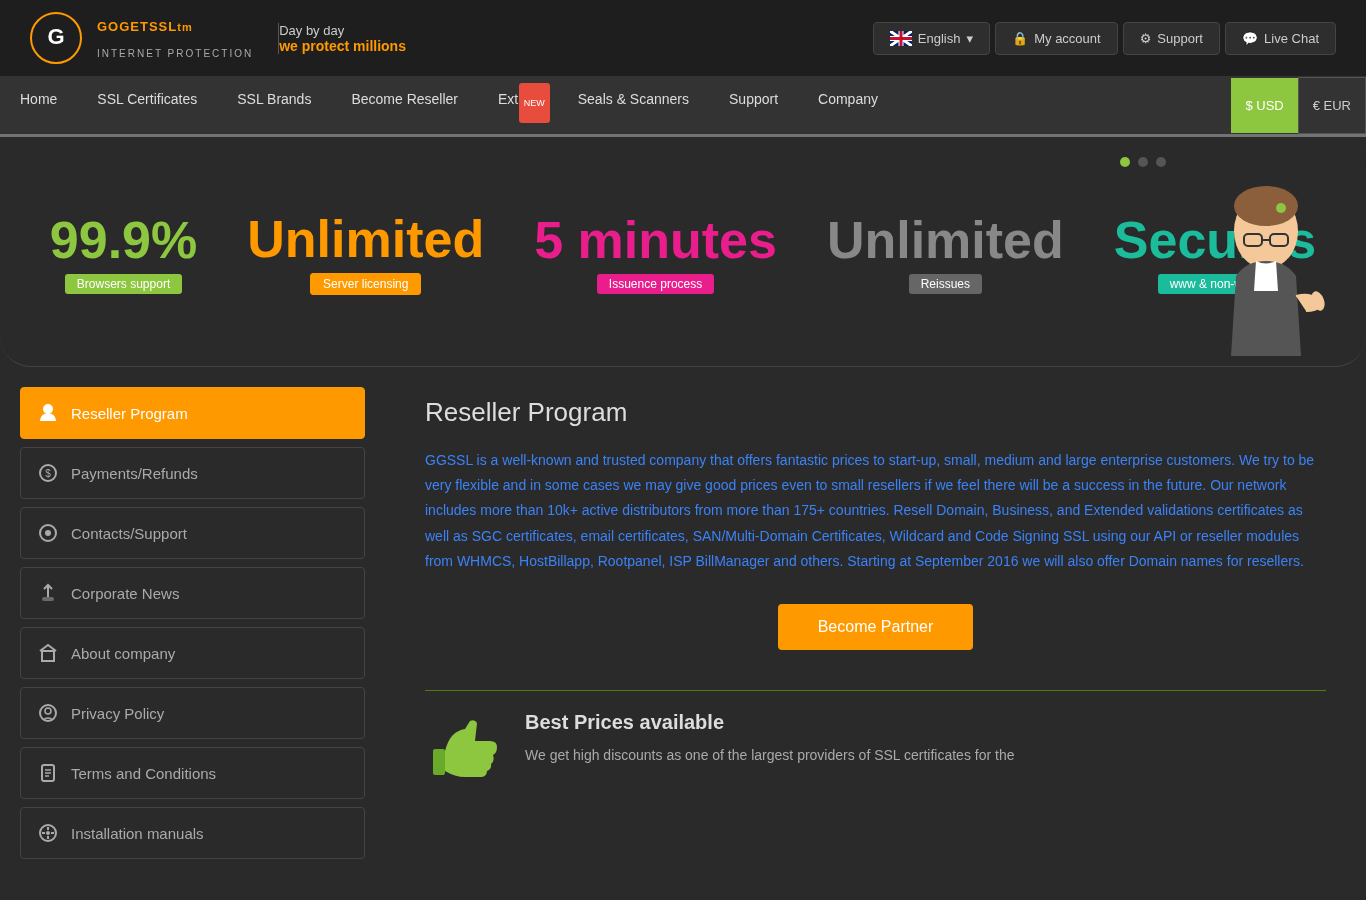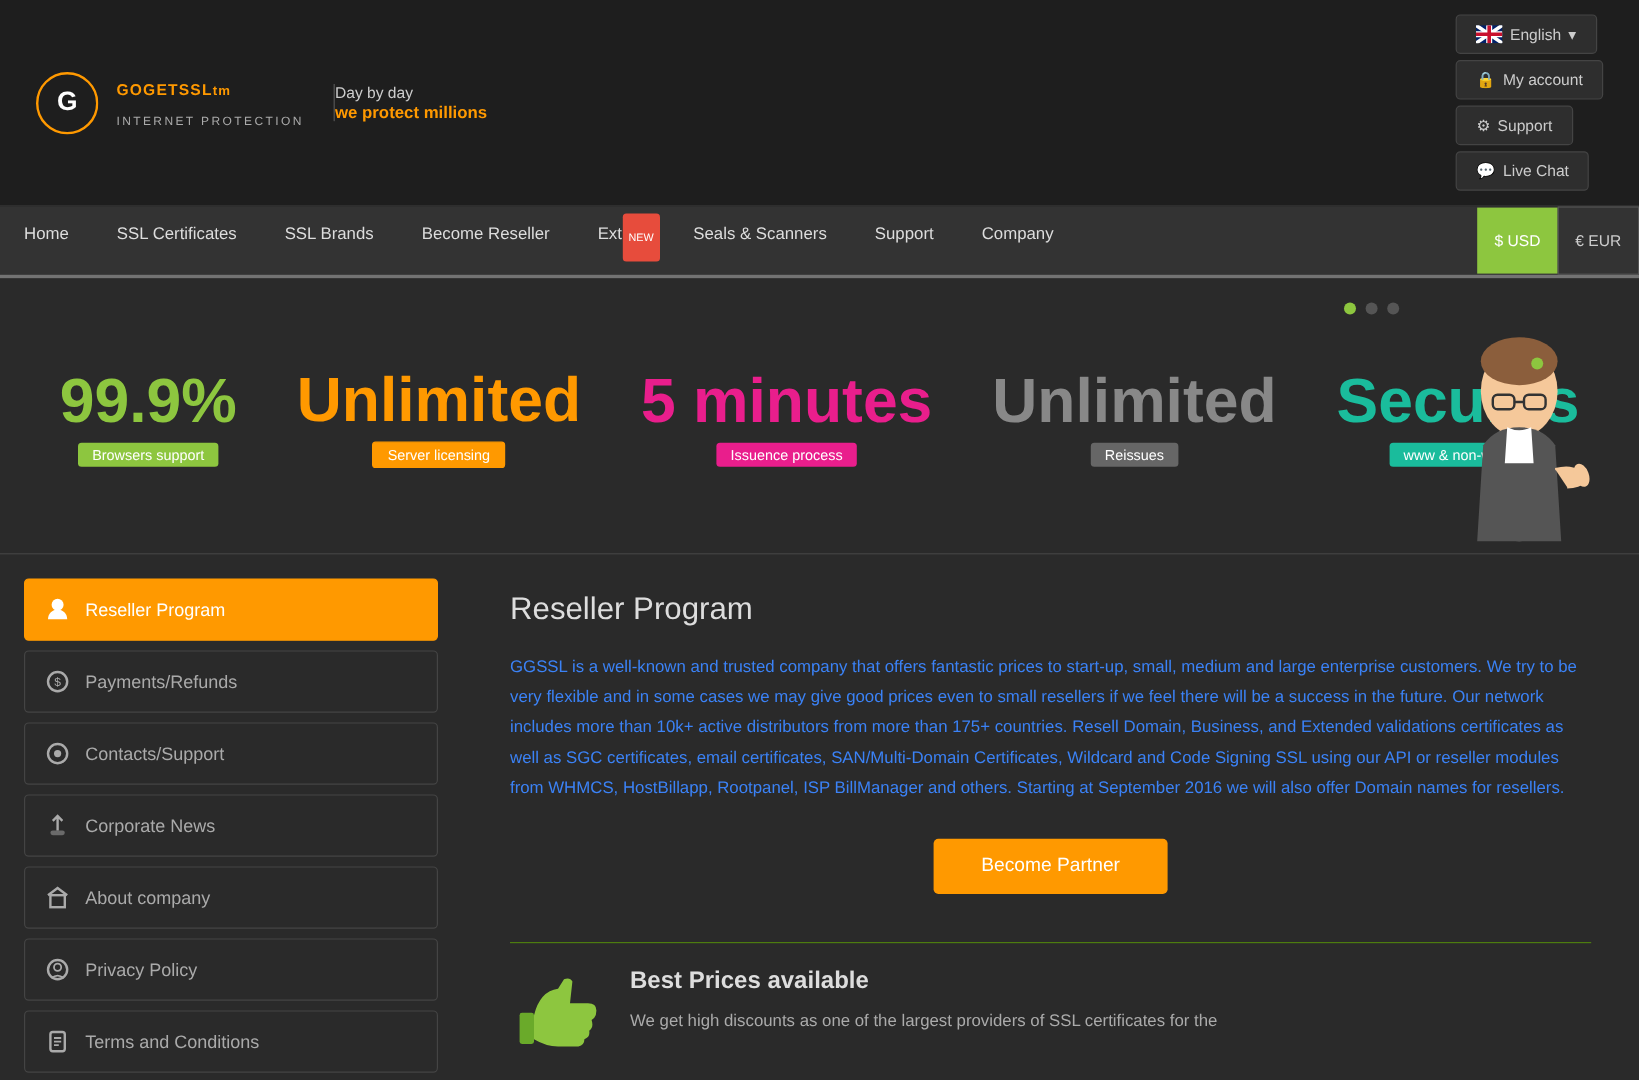--- a/index.html
+++ b/index.html
@@ -7,34 +7,34 @@
 
     
     .header { background: #1e1e1e; display: flex; align-items: center; padding: 12px 30px; border-bottom: 1px solid #333; }
     .logo-area { display: flex; align-items: center; gap: 15px; }
     .logo-name { font-size: 26px; font-weight: bold; letter-spacing: 1px; }
     .logo-name span { color: #f90; font-size: 13px; vertical-align: super; }
     .logo-sub { font-size: 10px; color: #aaa; letter-spacing: 2px; }
     .logo-tagline { border-left: 1px solid #555; margin-left: 10px; }
     .logo-tagline p:first-child { color: #ccc; font-size: 13px; }
     .logo-tagline p:last-child { color: #f90; font-size: 14px; font-weight: bold; }
-    .header-right { margin-left: auto; display: flex; align-items: flex-start; gap: 5px; flex-direction: column; }
+    .header-right { margin-left: auto; display: flex; align-items: flex-start; gap: 5px; }
     .header-btn { background: #2e2e2e; border: 1px solid #444; color: #ccc; padding: 8px 16px; border-radius: 4px; font-size: 13px; cursor: pointer; display: flex; align-items: center; gap: 6px; }
 
     
     .nav { background: #333; display: flex; border-bottom: 3px solid #737373; }
     .nav-item { color: #ddd; padding: 14px 20px; font-size: 14px; cursor: pointer; position: relative; white-space: nowrap; }
     .nav-badge { background: #e74c3c; color: white; font-size: 9px; padding: 15px 5px; border-radius: 3px; position: absolute; top: 6px; right: 8px; }
     .currency-area { margin-left: auto; display: flex; align-items: center; }
     .currency-btn { padding: 20px 14px; font-size: 13px; cursor: pointer; border: none; }
     .currency-btn.active { background: #8dc63f; color: white; }
     .currency-btn.inactive { background: transparent; color: #ccc; border: 1px solid #555; }
 
     
-    .hero { background: #2a2a2a; padding: 30px 40px; display: flex; align-items: center; justify-content: center; min-height: 230px; position: relative; overflow: hidden; border-bottom: 1px solid #444; }
+    .hero { background: #2a2a2a; padding: 30px 40px; display: flex; align-items: center; justify-content: center; min-height: 230px; position: relative; overflow: hidden; border-bottom: 1px solid #444; border-radius: 31px; }
     .hero-content { display: flex; align-items: center; gap: 50px; }
     .hero-stat { text-align: center; }
     .hero-number { font-size: 52px; font-weight: bold; }
     .hero-number.green { color: #8dc63f; }
     .hero-number.orange { color: #f90; }
     .hero-number.pink { color: #e91e8c; }
     .hero-number.gray { color: #888; }
     .hero-number.teal { color: #1abc9c; }
     .hero-badge { display: inline-block; color: white; padding: 3px 12px; border-radius: 3px; font-size: 12px; margin-top: 4px; }
     .hero-badge.green-bg { background: #8dc63f; }

